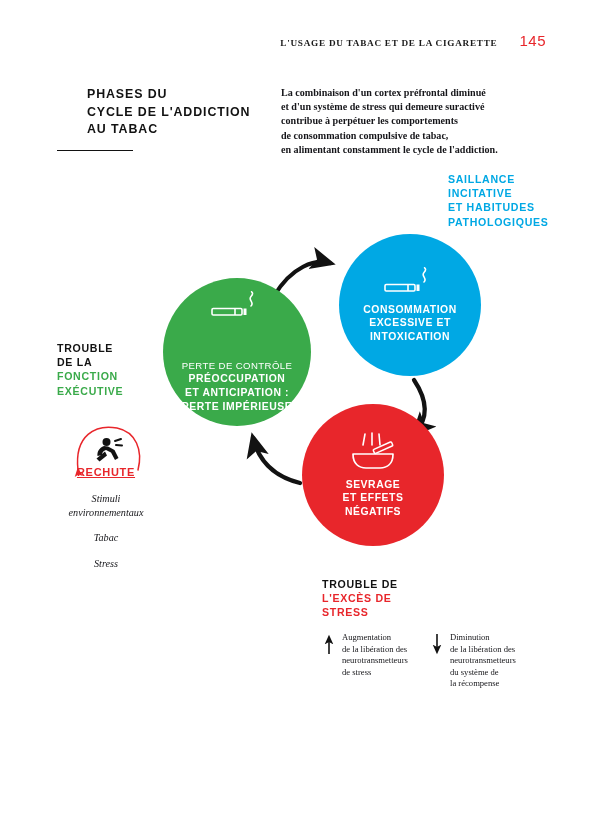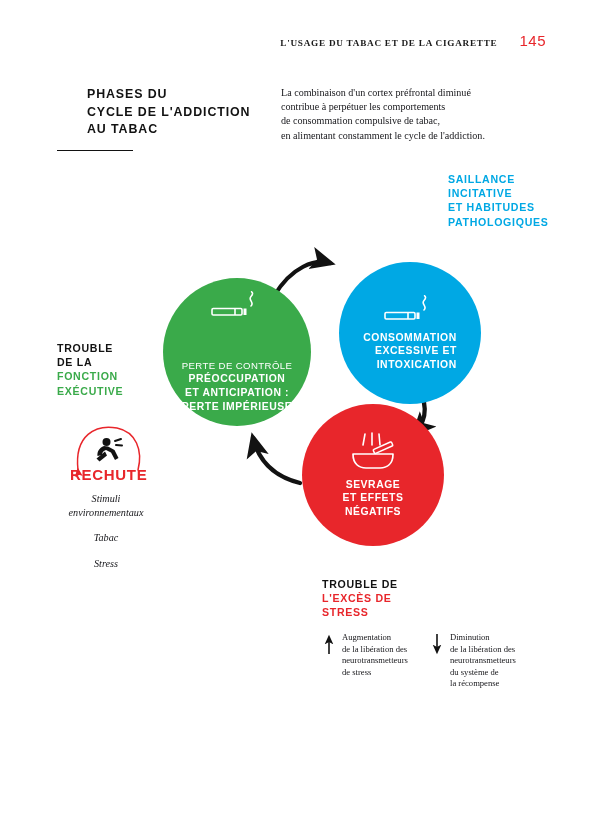--- a/index.html
+++ b/index.html
@@ -72,21 +72,21 @@
   .intro {
     position: absolute;
     left: 281px;
     top: 86px;
     width: 270px;
     font-family: "Liberation Serif", serif;
     font-size: 10.1px;
     line-height: 14.2px;
     color: #16161a;
   }
-  .intro div { white-space: nowrap; }
+  .intro div { white-space: nowrap; font-weight: bold; }
 
   
   .diagram {
     position: absolute;
     left: 0;
     top: 0;
     width: 598px;
     height: 819px;
     pointer-events: none;
   }
@@ -105,25 +105,24 @@
   .node-green {
     left: 163px;
     top: 278px;
     width: 148px;
     height: 148px;
     background: #3aaa4a;
     gap: 32px;
   }
   .node-blue {
     left: 339px;
-    top: 262px;
+    top: 234px;
     width: 142px;
     height: 142px;
     background: #00a8e4;
-    text-align: right;
   }
   .node-red {
     left: 302px;
     top: 404px;
     width: 142px;
     height: 142px;
     background: #e8262b;
   }
   .node-icon {
     margin-bottom: 6px;
@@ -163,23 +162,24 @@
   .label-reward    { left: 430px; top: 577px; }
 
   
   .relapse-word {
     position: absolute;
     left: 70px;
     top: 466px;
     width: 72px;
     text-align: center;
     font-weight: bold;
-    font-size: 15px;
+    font-size: 11px;
     letter-spacing: 0.7px;
     color: #e8262b;
+    text-decoration: underline;
   }
   .relapse-list {
     position: absolute;
     left: 36px;
     top: 492px;
     width: 140px;
     text-align: center;
     font-family: "Liberation Serif", serif;
     font-style: italic;
     font-size: 10.2px;
@@ -212,20 +212,21 @@
 
   <div class="section-title">
     <div class="section-title-line">PHASES DU</div>
     <div class="section-title-line">CYCLE DE L'ADDICTION</div>
     <div class="section-title-line">AU TABAC</div>
     <div class="title-rule"></div>
   </div>
 
   <div class="intro">
     <div>La combinaison d'un cortex préfrontal diminué</div>
+    <div>et d'un système de stress qui demeure suractivé</div>
     <div>contribue à perpétuer les comportements</div>
     <div>de consommation compulsive de tabac,</div>
     <div>en alimentant constamment le cycle de l'addiction.</div>
   </div>
 
   <svg class="diagram" viewBox="0 0 598 819">
     <defs>
       <marker id="headDark" markerWidth="7" markerHeight="7" refX="4.6" refY="3.1" orient="auto" markerUnits="strokeWidth">
         <path d="M0,0.4 L6,3.1 L0,5.8 L1.4,3.1 Z" fill="#121212"></path>
       </marker>

